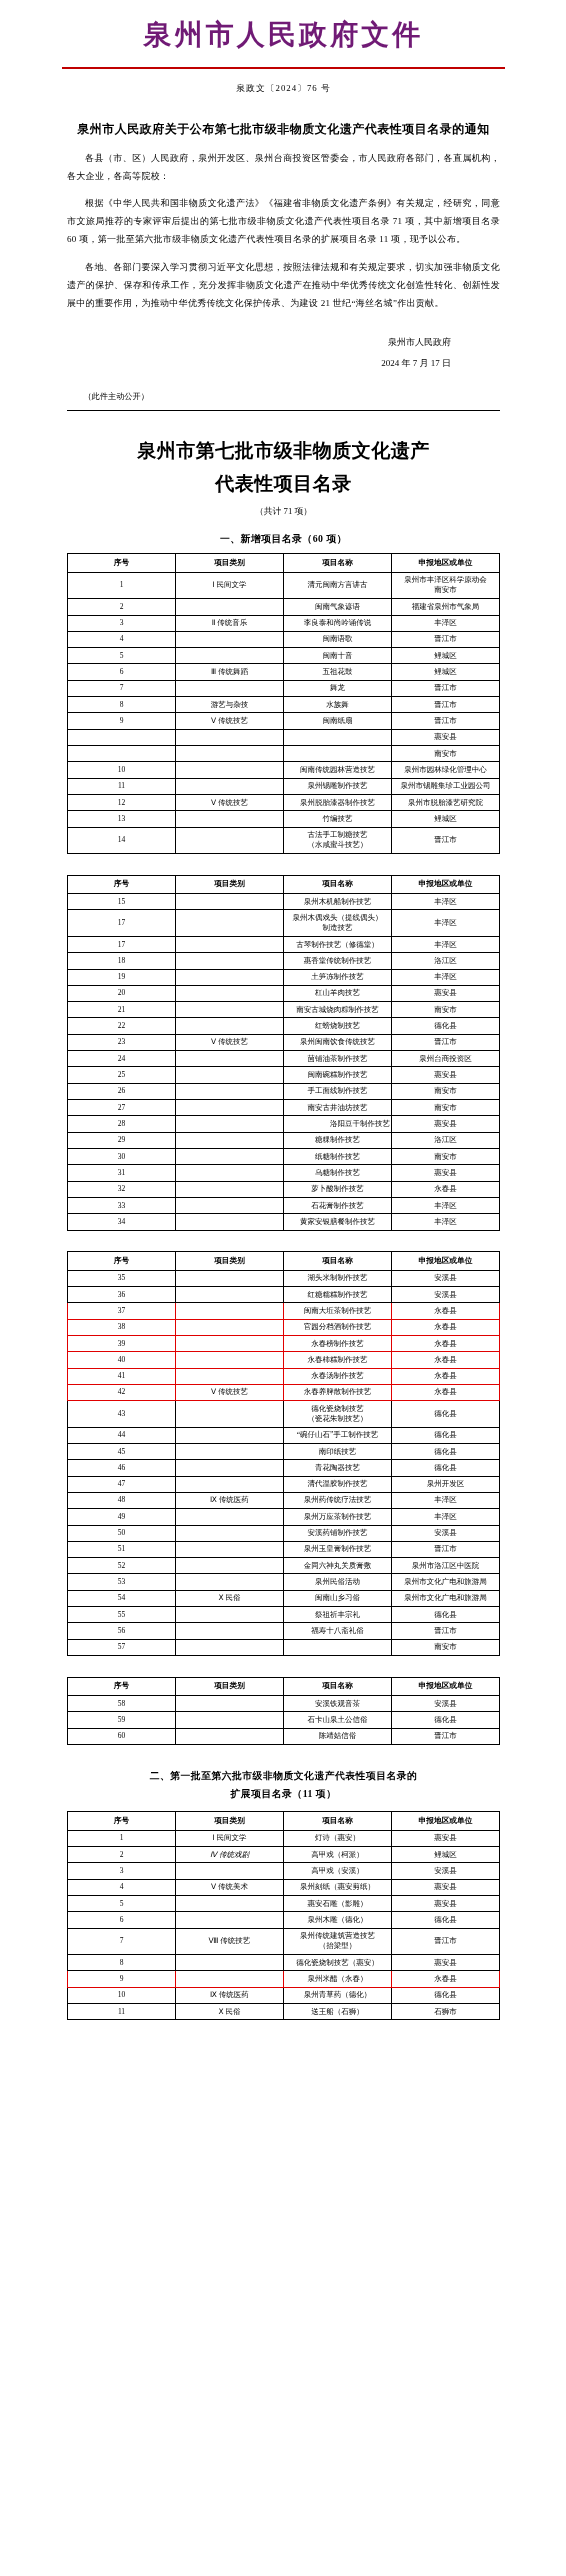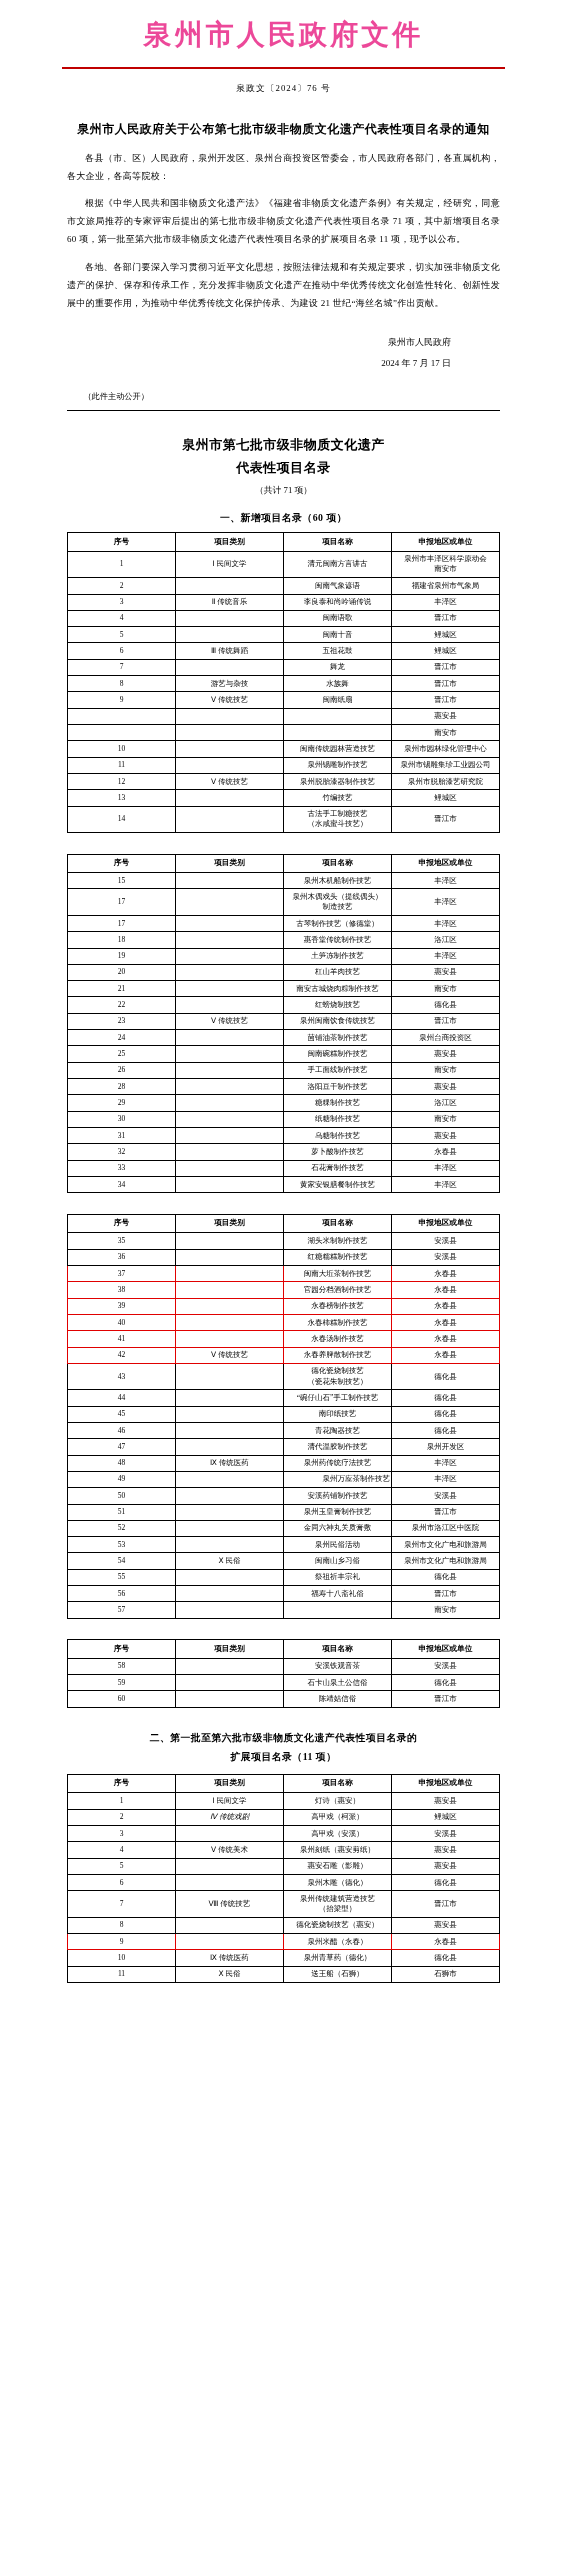--- a/index.html
+++ b/index.html
@@ -14,21 +14,21 @@
     margin: 0 auto;
     background: #ffffff;
     position: relative;
     padding: 0;
   }
   .doc-head {
     padding-top: 17.5px;
     text-align: center;
   }
   .doc-title {
-    color: #ec4899;
+    color: #701a75;
     font-size: 28px;
     font-weight: bold;
     letter-spacing: 3.1px;
     font-family: "Liberation Serif", serif;
     line-height: 1.2;
   }
   .red-rule {
     height: 2.6px;
     background: #c00000;
     margin: 15.5px 62px 0 62px;
@@ -73,21 +73,21 @@
     font-size: 8.2px;
     text-indent: 2em;
   }
   .hr-thin {
     border: none;
     border-top: 0.5px solid #000;
     margin: 8.2px 0 0 0;
   }
   .catalog-title {
     text-align: center;
-    font-size: 13px;
+    font-size: 19px;
     font-weight: bold;
     line-height: 1.75;
     margin-top: 23px;
     letter-spacing: 0.5px;
   }
   .catalog-count {
     text-align: center;
     font-size: 8.8px;
     margin-top: 5.2px;
   }
@@ -360,23 +360,29 @@
             <td class="c-name" style="white-space: pre-line;">闽南碗糕制作技艺</td>
             <td class="c-unit" style="white-space: pre-line;">惠安县</td>
           </tr>
           <tr>
             <td class="c-no" style="white-space: pre-line;">26</td>
             <td class="c-cat" style="white-space: pre-line;"></td>
             <td class="c-name" style="white-space: pre-line;">手工面线制作技艺</td>
             <td class="c-unit" style="white-space: pre-line;">南安市</td>
           </tr>
           <tr>
+            <td class="c-no" style="white-space: pre-line;">27</td>
+            <td class="c-cat" style="white-space: pre-line;"></td>
+            <td class="c-name" style="white-space: pre-line;">南安古井油坊技艺</td>
+            <td class="c-unit" style="white-space: pre-line;">南安市</td>
+          </tr>
+          <tr>
             <td class="c-no" style="white-space: pre-line;">28</td>
             <td class="c-cat" style="white-space: pre-line;"></td>
-            <td class="c-name" style="white-space: pre-line;">洛阳豆干制作技艺</td>
+            <td class="c-name" style="white-space: pre-line; text-align: right;">洛阳豆干制作技艺</td>
             <td class="c-unit" style="white-space: pre-line;">惠安县</td>
           </tr>
           <tr>
             <td class="c-no" style="white-space: pre-line;">29</td>
             <td class="c-cat" style="white-space: pre-line;"></td>
             <td class="c-name" style="white-space: pre-line;">糖粿制作技艺</td>
             <td class="c-unit" style="white-space: pre-line;">洛江区</td>
           </tr>
           <tr>
             <td class="c-no" style="white-space: pre-line;">30</td>
@@ -504,21 +510,21 @@
           </tr>
           <tr>
             <td class="c-no" style="white-space: pre-line;">48</td>
             <td class="c-cat" style="white-space: pre-line;">Ⅸ 传统医药</td>
             <td class="c-name" style="white-space: pre-line;">泉州药传统疗法技艺</td>
             <td class="c-unit" style="white-space: pre-line;">丰泽区</td>
           </tr>
           <tr>
             <td class="c-no" style="white-space: pre-line;">49</td>
             <td class="c-cat" style="white-space: pre-line;"></td>
-            <td class="c-name" style="white-space: pre-line; text-align: right;">泉州万应茶制作技艺</td>
+            <td class="c-name" style="white-space: pre-line;">泉州万应茶制作技艺</td>
             <td class="c-unit" style="white-space: pre-line;">丰泽区</td>
           </tr>
           <tr>
             <td class="c-no" style="white-space: pre-line;">50</td>
             <td class="c-cat" style="white-space: pre-line;"></td>
             <td class="c-name" style="white-space: pre-line;">安溪药铺制作技艺</td>
             <td class="c-unit" style="white-space: pre-line;">安溪县</td>
           </tr>
           <tr>
             <td class="c-no" style="white-space: pre-line;">51</td>

